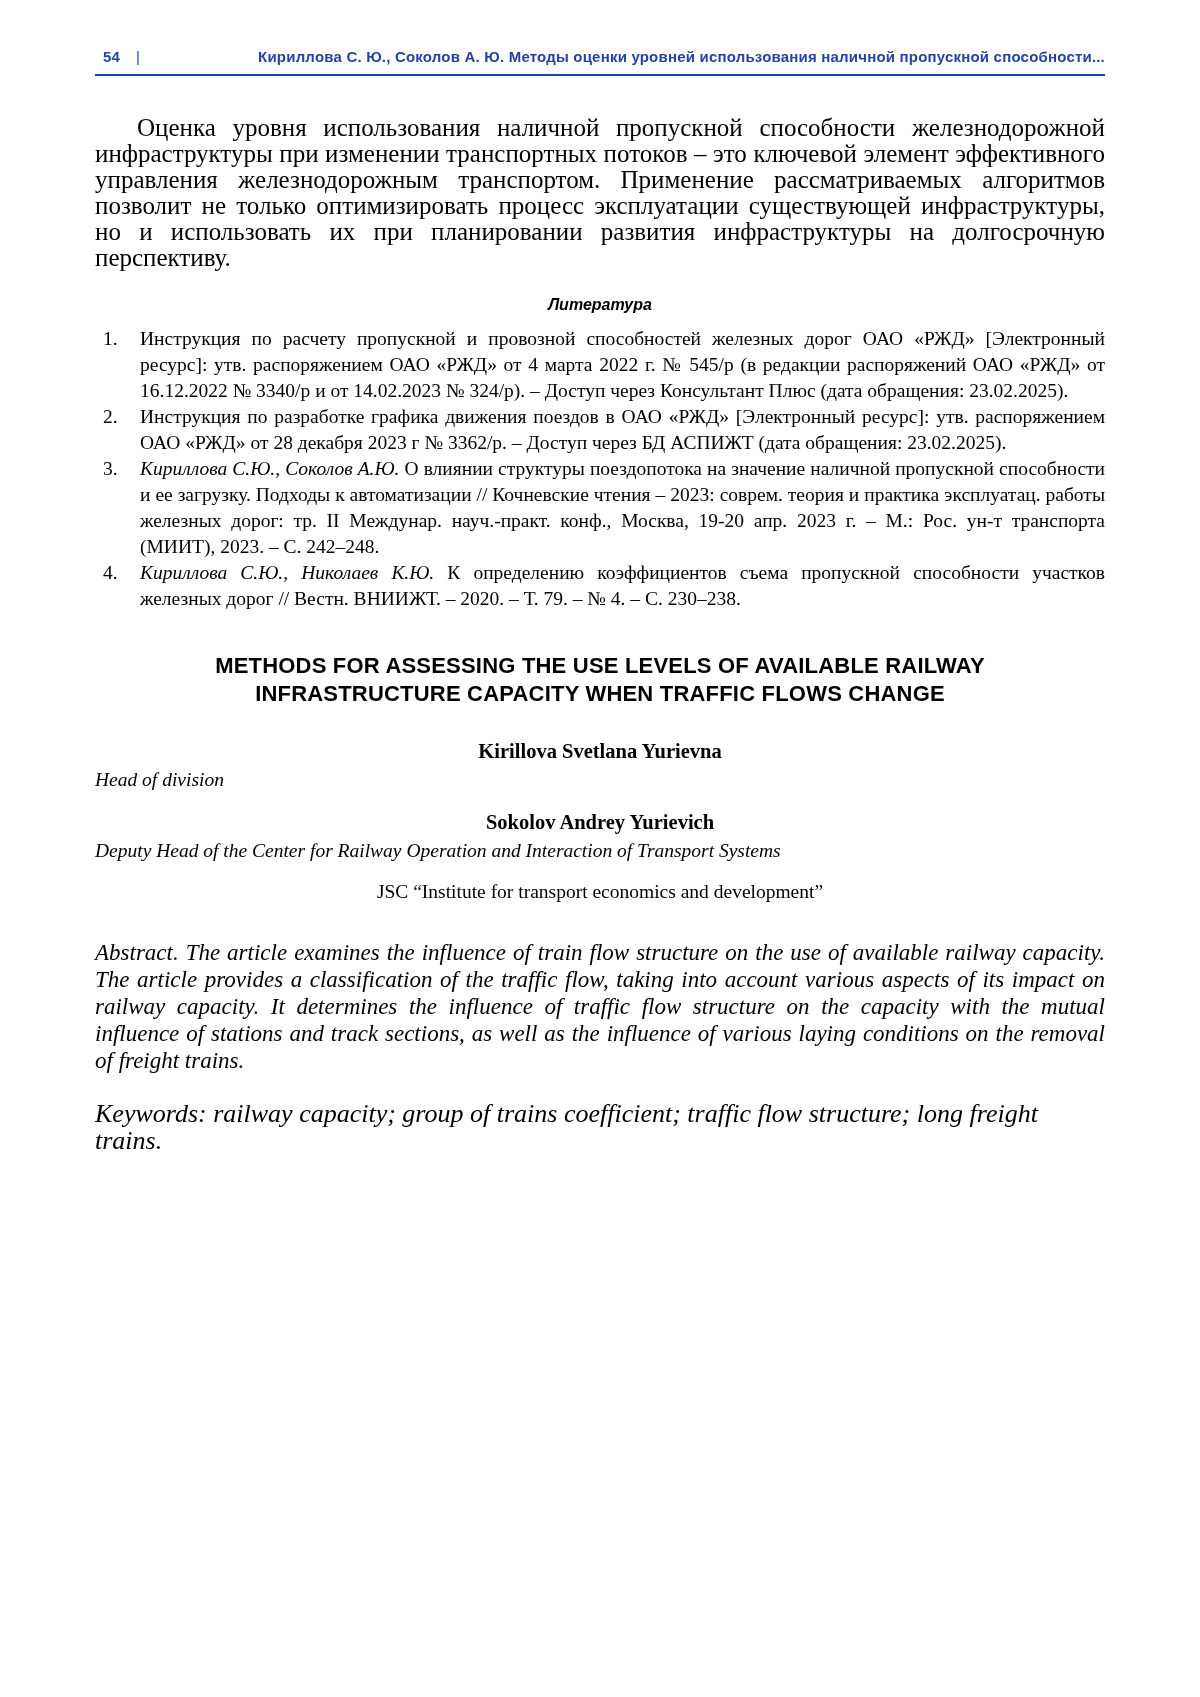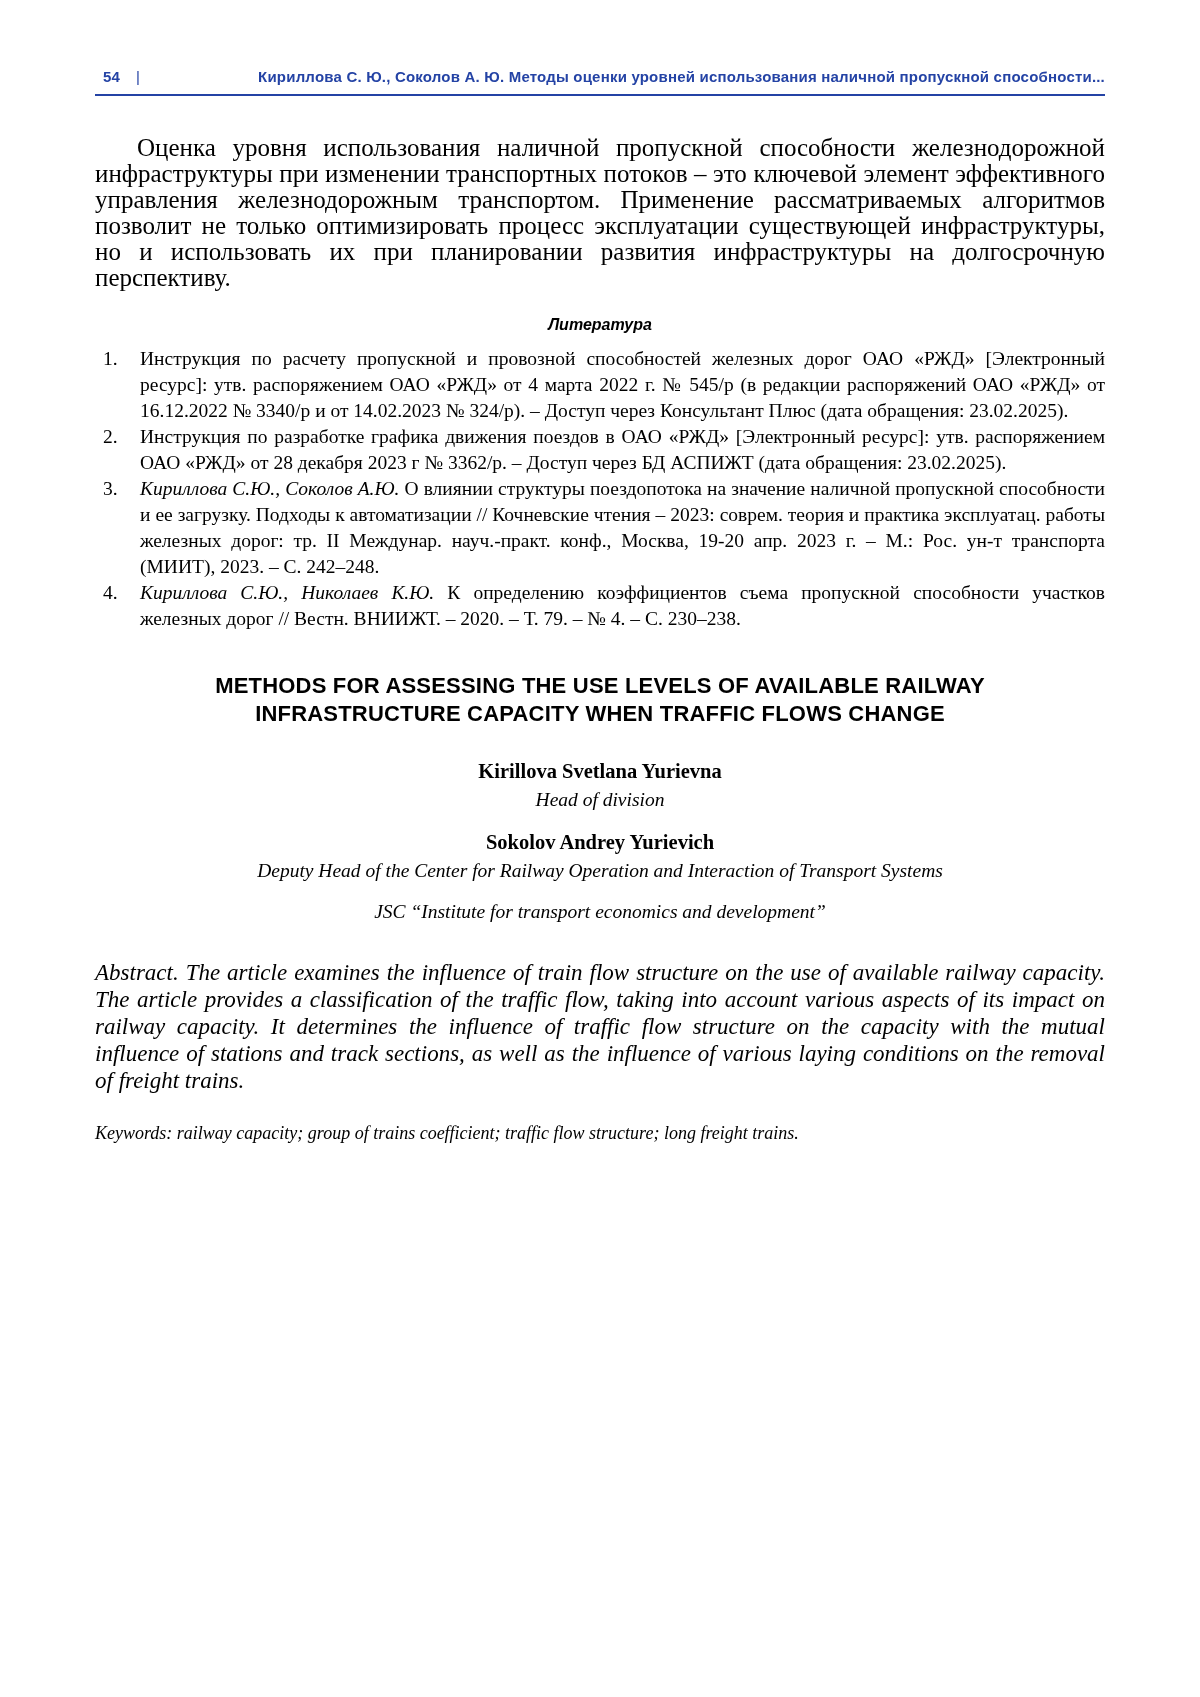--- a/index.html
+++ b/index.html
@@ -3,21 +3,21 @@
 <meta charset="utf-8">
 <style>
   html, body { margin: 0; padding: 0; background: #ffffff; }
   .page {
     position: relative;
     width: 1200px;
     height: 1240px;
     margin: 0 auto;
     background: #ffffff;
     box-sizing: border-box;
-    padding: 68px 95px 0 95px;
+    padding: 48px 95px 0 95px;
     font-family: "Liberation Serif", serif;
     color: #000000;
     overflow: hidden;
   }
   
   .header-row {
     display: flex;
     align-items: baseline;
     gap: 0;
     font-family: "Liberation Sans", sans-serif;
@@ -83,43 +83,41 @@
   .author-name {
     margin-top: 30px;
     text-align: center;
     font-weight: bold;
     font-size: 20.5px;
     line-height: 26px;
   }
   .author-name.second { margin-top: 16px; }
   .author-role {
     margin-top: 3px;
-    text-align: center;
     font-style: italic;
     font-size: 19.5px;
     line-height: 26px;
   }
   .affiliation-block {
     margin-top: 15px;
     text-align: center;
-    font-style: italic;
     font-size: 19.5px;
     line-height: 26px;
   }
   .abstract {
     margin-top: 34px;
     font-style: italic;
     font-size: 23px;
     line-height: 27px;
     text-align: justify;
   }
   .keywords {
     margin-top: 26px;
     font-style: italic;
-    font-size: 18px;
+    font-size: 26px;
     line-height: 27px;
   }
 </style>
 </head>
 <body>
 
 <div class="page">
 
   <div class="header-row">
     <span class="header-page-num">54</span>

